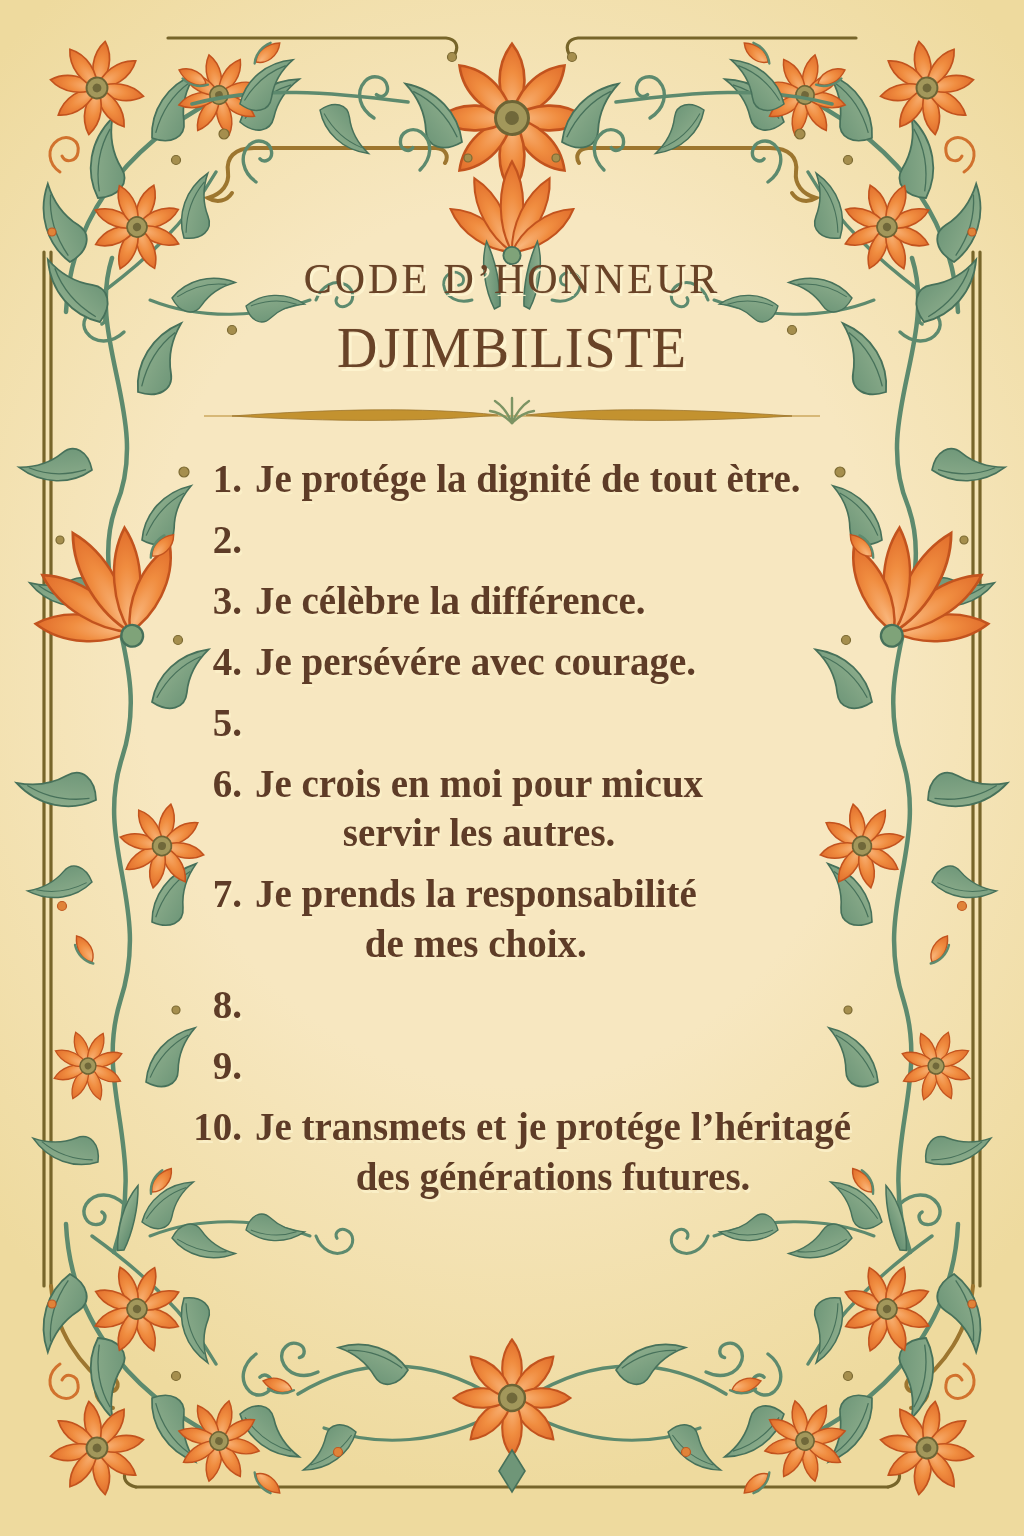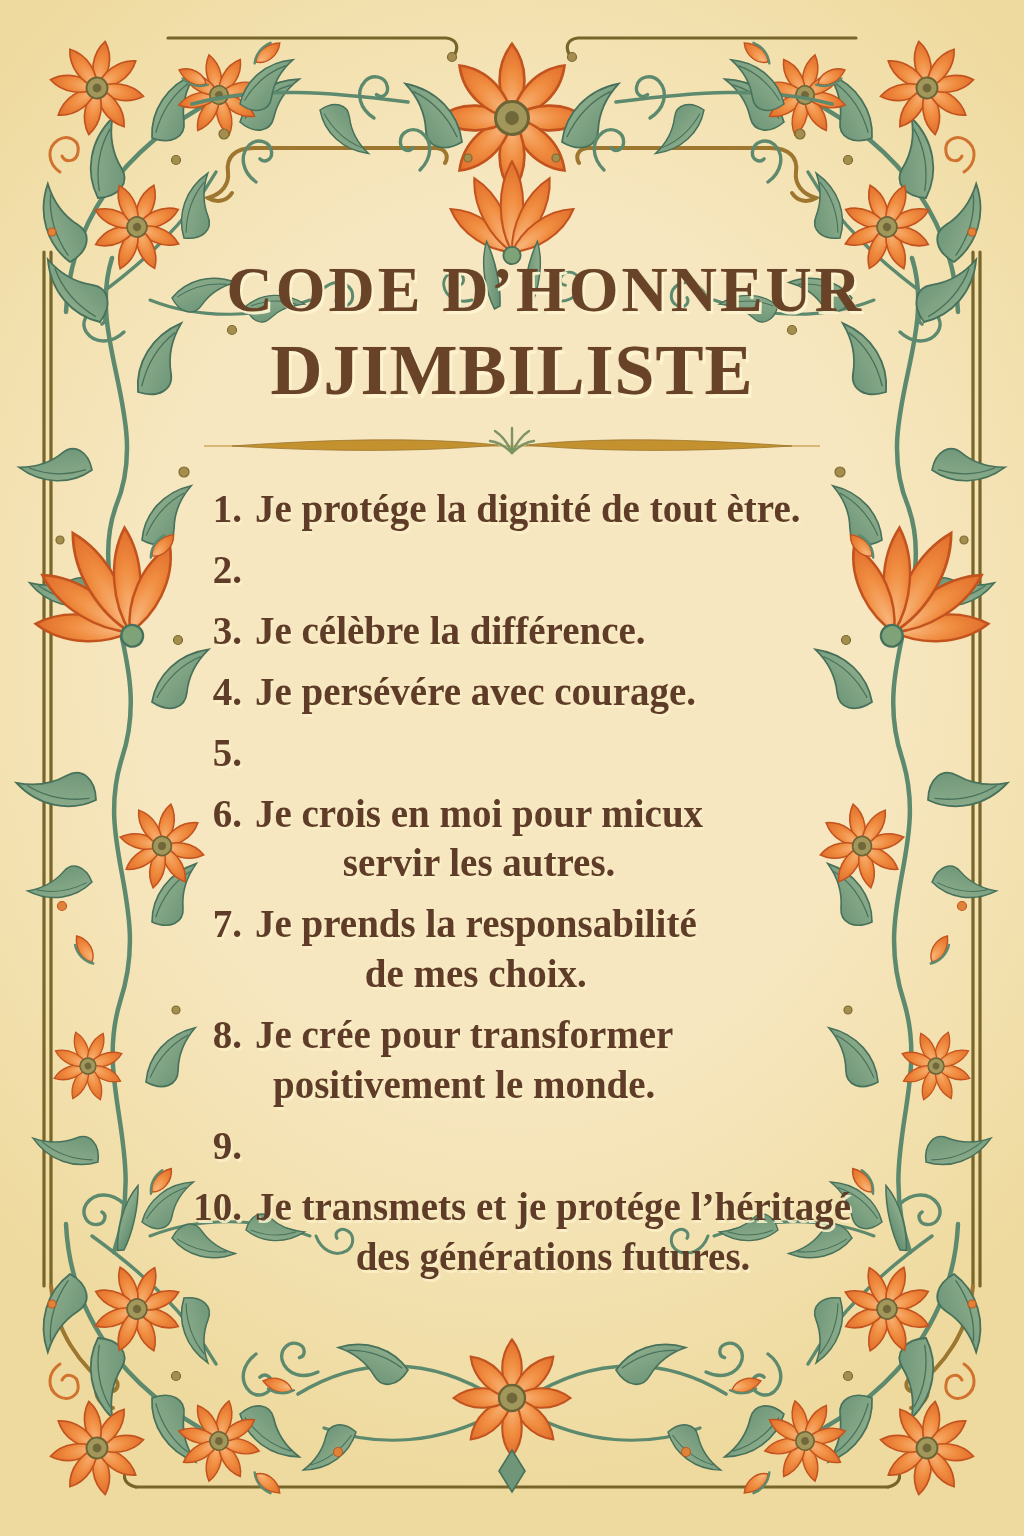--- a/index.html
+++ b/index.html
@@ -9,28 +9,27 @@
     background:
       radial-gradient(ellipse 70% 55% at 50% 42%, var(--background,#f8ead0) 0%, var(--background,#f7e7c0) 52%, var(--background-edge,#eeda9e) 100%);
   }
   .poster{position:absolute;inset:0;}
   svg.border-art{position:absolute;inset:0;width:1024px;height:1536px;display:block;}
 
   .content{position:absolute;left:160px;right:160px;top:258px;text-align:center;}
   .title{margin:0;line-height:1;}
   .title .t1{
     display:block;
-    font-size:64px;font-weight:700;letter-spacing:3px;
+    font-size:42px;font-weight:400;letter-spacing:3px;
     color:var(--title-ink,#694327);
     text-shadow:2.5px 3px 0 rgba(253,243,207,.95), 0 0 1px rgba(90,58,34,.4);
-    text-align:right;
   }
   .title .t2{
-    display:block;margin-top:12px;
-    font-size:72px;font-weight:700;letter-spacing:1px;
+    display:block;margin-top:20px;
+    font-size:56px;font-weight:400;letter-spacing:1px;
     color:var(--title-ink,#694327);
     text-shadow:3px 3.5px 0 rgba(253,243,207,.95), 0 0 1px rgba(90,58,34,.4);
   }
   svg.divider{display:block;margin:20px auto 20px auto;width:620px;height:38px;}
 
   ol.code-list{
     list-style:none;margin:0;padding:0 0 0 28px;text-align:left;
     color:var(--text-ink,#5e3c27);
     font-size:39px;font-weight:700;line-height:1.28;
   }
@@ -295,22 +294,20 @@
           <span class="txt">Je crois en moi pour micux
 servir les autres.</span>
         </li>
       <li>
           <span class="num">7.</span>
           <span class="txt">Je prends la responsabilité
 de mes choix.</span>
         </li>
       <li>
           <span class="num">8.</span>
-          <span class="txt">Je crée pour transformer
-positivement le monde.</span>
         </li>
       <li>
           <span class="num">9.</span>
         </li>
       <li>
           <span class="num">10.</span>
           <span class="txt">Je transmets et je protége l’héritagé
 des générations futures.</span>
         </li>
     </ol>

